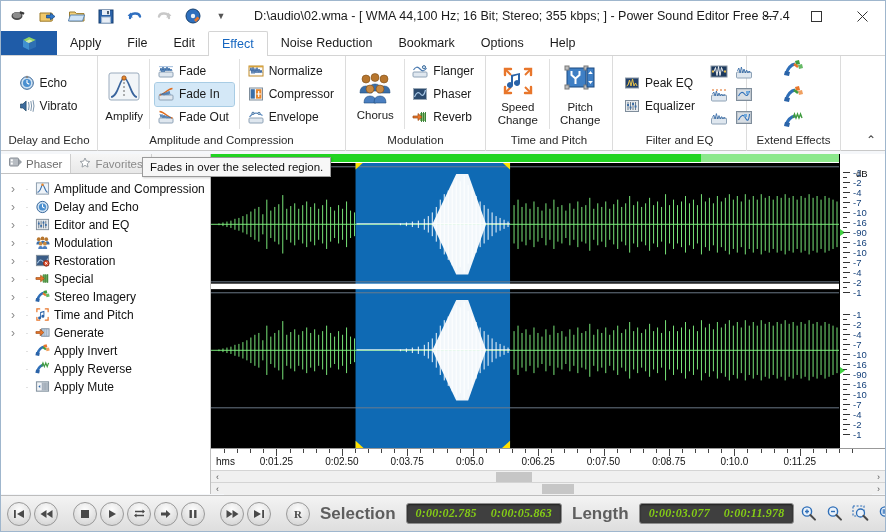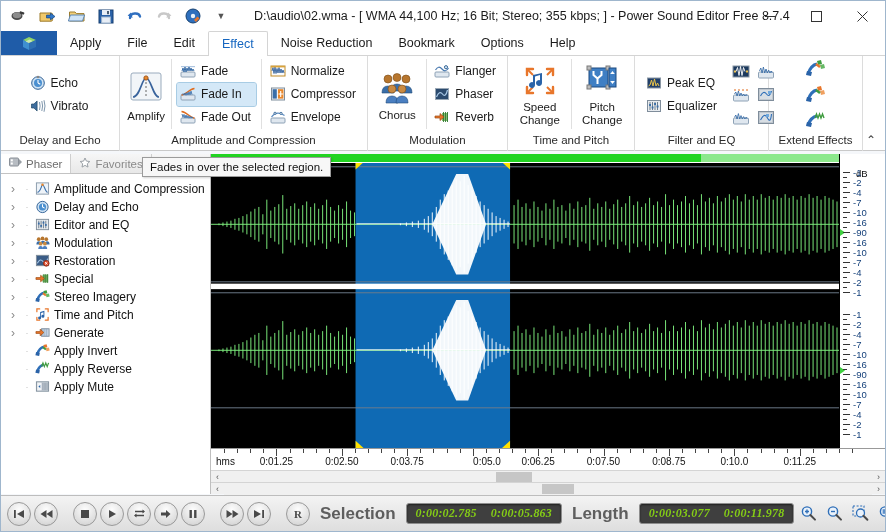--- a/index.html
+++ b/index.html
@@ -299,21 +299,21 @@
     <div class="rtab">Edit</div>
     <div class="rtab active">Effect</div>
     <div class="rtab">Noise Reduction</div>
     <div class="rtab">Bookmark</div>
     <div class="rtab">Options</div>
     <div class="rtab">Help</div>
   </div>
 
   <div class="ribbon">
 
-    <div class="rgroup" style="width:119px">
+    <div class="rgroup" style="width:97px">
       <div class="rgroup-body" style="justify-content:center">
         <div class="smallcol">
           <div class="smallbtn">
             <span class="icoslot">
               <svg width="16" height="16" viewBox="0 0 16 16">
                   <circle cx="8" cy="8" r="6.3" fill="#cfe2f3" stroke="#2e5f94"></circle>
                   <circle cx="8" cy="8" r="4" fill="#4a8fd0"></circle>
                   <path d="M8 8 L8 5 M8 8 L10.3 9.3" stroke="#fff" stroke-width="1.1"></path>
                   <circle cx="8" cy="2" r="1.2" fill="#888"></circle>
                 </svg>
@@ -1331,21 +1331,21 @@
           <div class="rtick" style="left: 157px; height: 4px;"></div>
           <div class="rtick" style="left: 170.083px; height: 4px;"></div>
           <div class="rtick" style="left: 183.167px; height: 4px;"></div>
           <div class="rtick" style="left: 196.25px; height: 7px;"></div>
           <div class="rlab" style="left: 196.25px;">0:03.75</div>
           <div class="rtick" style="left: 209.333px; height: 4px;"></div>
           <div class="rtick" style="left: 222.417px; height: 4px;"></div>
           <div class="rtick" style="left: 235.5px; height: 4px;"></div>
           <div class="rtick" style="left: 248.583px; height: 4px;"></div>
           <div class="rtick" style="left: 261.667px; height: 7px;"></div>
-          <div class="rlab" style="left: 276px;">0:05.0</div>
+          <div class="rlab" style="left: 259px;">0:05.0</div>
           <div class="rtick" style="left: 274.75px; height: 4px;"></div>
           <div class="rtick" style="left: 287.833px; height: 4px;"></div>
           <div class="rtick" style="left: 300.917px; height: 4px;"></div>
           <div class="rtick" style="left: 314px; height: 4px;"></div>
           <div class="rtick" style="left: 327.083px; height: 7px;"></div>
           <div class="rlab" style="left: 327.083px;">0:06.25</div>
           <div class="rtick" style="left: 340.167px; height: 4px;"></div>
           <div class="rtick" style="left: 353.25px; height: 4px;"></div>
           <div class="rtick" style="left: 366.333px; height: 4px;"></div>
           <div class="rtick" style="left: 379.417px; height: 4px;"></div>

